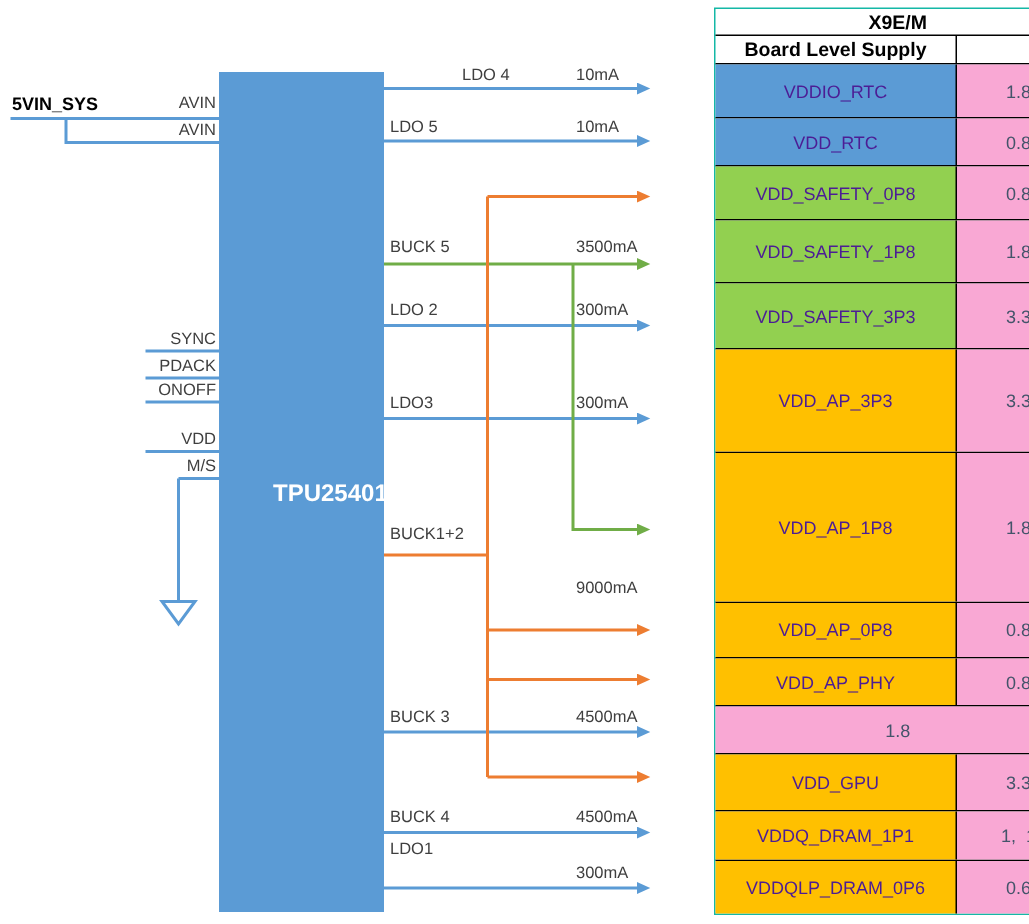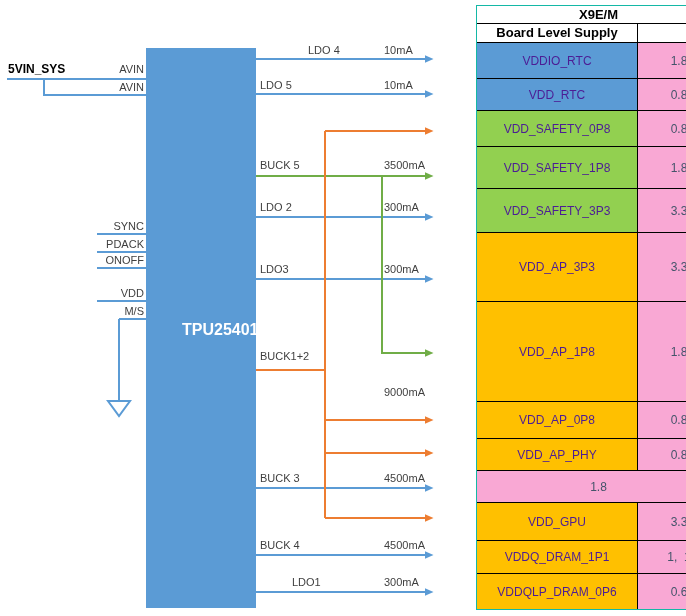--- a/index.html
+++ b/index.html
@@ -127,21 +127,21 @@
   <div class="lbl pin-r" style="left:74px; top:305px;">M/S</div>
 
   <div class="lbl" style="left:260px; top:44px;padding-left:48px;">LDO 4</div>
   <div class="lbl" style="left:260px; top:79px;">LDO 5</div>
   <div class="lbl" style="left:260px; top:159px;">BUCK 5</div>
   <div class="lbl" style="left:260px; top:201px;">LDO 2</div>
   <div class="lbl" style="left:260px; top:263px;">LDO3</div>
   <div class="lbl" style="left:260px; top:350px;">BUCK1+2</div>
   <div class="lbl" style="left:260px; top:472px;">BUCK 3</div>
   <div class="lbl" style="left:260px; top:539px;">BUCK 4</div>
-  <div class="lbl" style="left:260px; top:576px;margin-left:32px;">LDO1</div>
+  <div class="lbl" style="left:260px; top:560px;">LDO1</div>
 
   <div class="lbl" style="left:384px; top:44px;">10mA</div>
   <div class="lbl" style="left:384px; top:79px;">10mA</div>
   <div class="lbl" style="left:384px; top:159px;">3500mA</div>
   <div class="lbl" style="left:384px; top:201px;">300mA</div>
   <div class="lbl" style="left:384px; top:263px;">300mA</div>
   <div class="lbl" style="left:384px; top:386px;">9000mA</div>
   <div class="lbl" style="left:384px; top:472px;">4500mA</div>
   <div class="lbl" style="left:384px; top:539px;">4500mA</div>
   <div class="lbl" style="left:384px; top:576px;">300mA</div>

